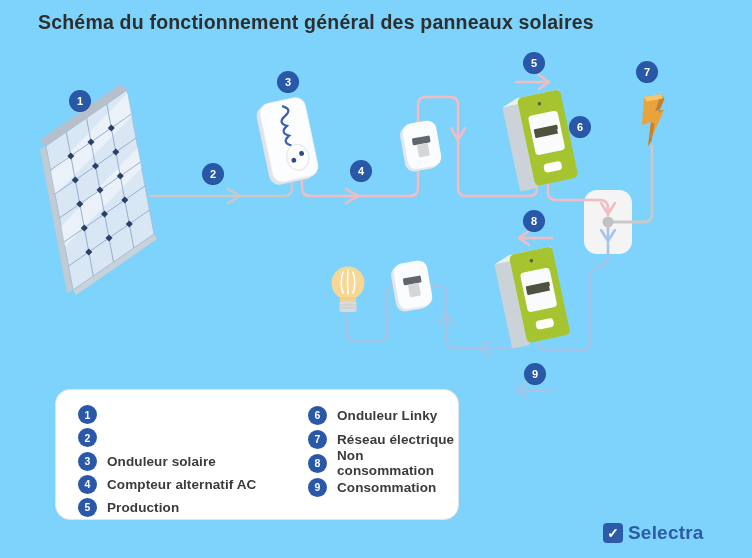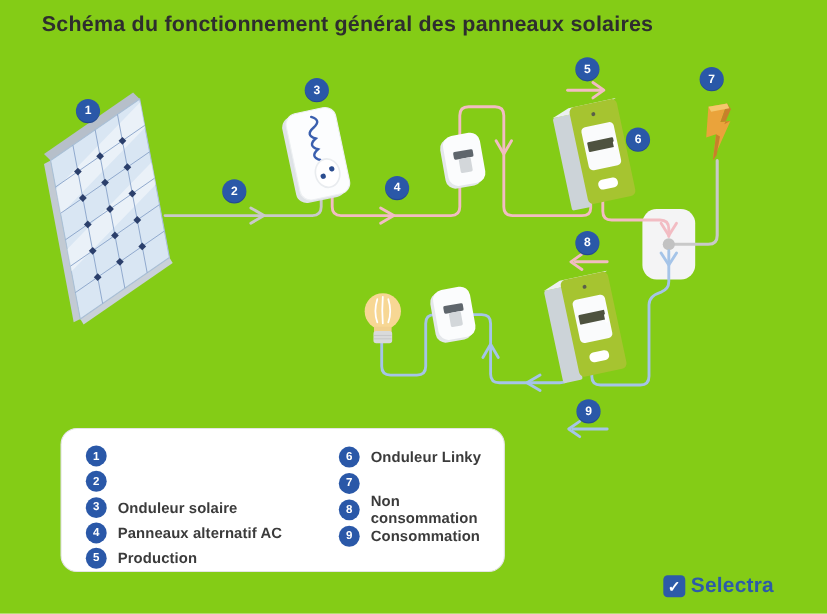--- a/index.html
+++ b/index.html
@@ -1,16 +1,16 @@
 <!DOCTYPE html>
 <html><head>
 <meta charset="utf-8">
 <style>
   html,body{margin:0;padding:0;background:#ffffff;}
-  #stage{position:relative;width:752px;height:558px;background:#84cc16;overflow:hidden;
+  #stage{position:relative;width:752px;height:558px;background:#7dd3fc;overflow:hidden;
          font-family:"Liberation Sans",sans-serif;}
   .title{position:absolute;left:38px;top:11px;font-size:19.5px;font-weight:700;
          color:#2e2e2e;letter-spacing:.2px;}
   svg{position:absolute;left:0;top:0;}
   .marker{position:absolute;width:22px;height:22px;border-radius:50%;
           background:#2a58a8;color:#fff;display:flex;align-items:center;justify-content:center;
           font-size:11px;font-weight:700;box-shadow:inset 0 -1px 0 rgba(0,0,0,.15);}
   .legend{position:absolute;left:55px;top:389px;width:404px;height:131px;
           background:#fff;border:1.5px solid #e4e4e6;border-radius:15px;
           box-sizing:border-box;padding:13px 0 0 22px;display:flex;}
@@ -194,34 +194,35 @@
       </div>
       <div class="legend-item">
         <span class="legend-dot">2</span>
       </div>
       <div class="legend-item">
         <span class="legend-dot">3</span>
         <span class="legend-label">Onduleur solaire</span>
       </div>
       <div class="legend-item">
         <span class="legend-dot">4</span>
-        <span class="legend-label">Panneaux alternatif AC</span>
+        <span class="legend-label">Compteur alternatif AC</span>
       </div>
       <div class="legend-item">
         <span class="legend-dot">5</span>
         <span class="legend-label">Production</span>
       </div>
     </div>
     <div class="legend-col">
       <div class="legend-item">
         <span class="legend-dot">6</span>
         <span class="legend-label">Onduleur Linky</span>
       </div>
       <div class="legend-item">
         <span class="legend-dot">7</span>
+        <span class="legend-label">Réseau électrique</span>
       </div>
       <div class="legend-item">
         <span class="legend-dot">8</span>
         <span class="legend-label">Non consommation</span>
       </div>
       <div class="legend-item">
         <span class="legend-dot">9</span>
         <span class="legend-label">Consommation</span>
       </div>
     </div>

